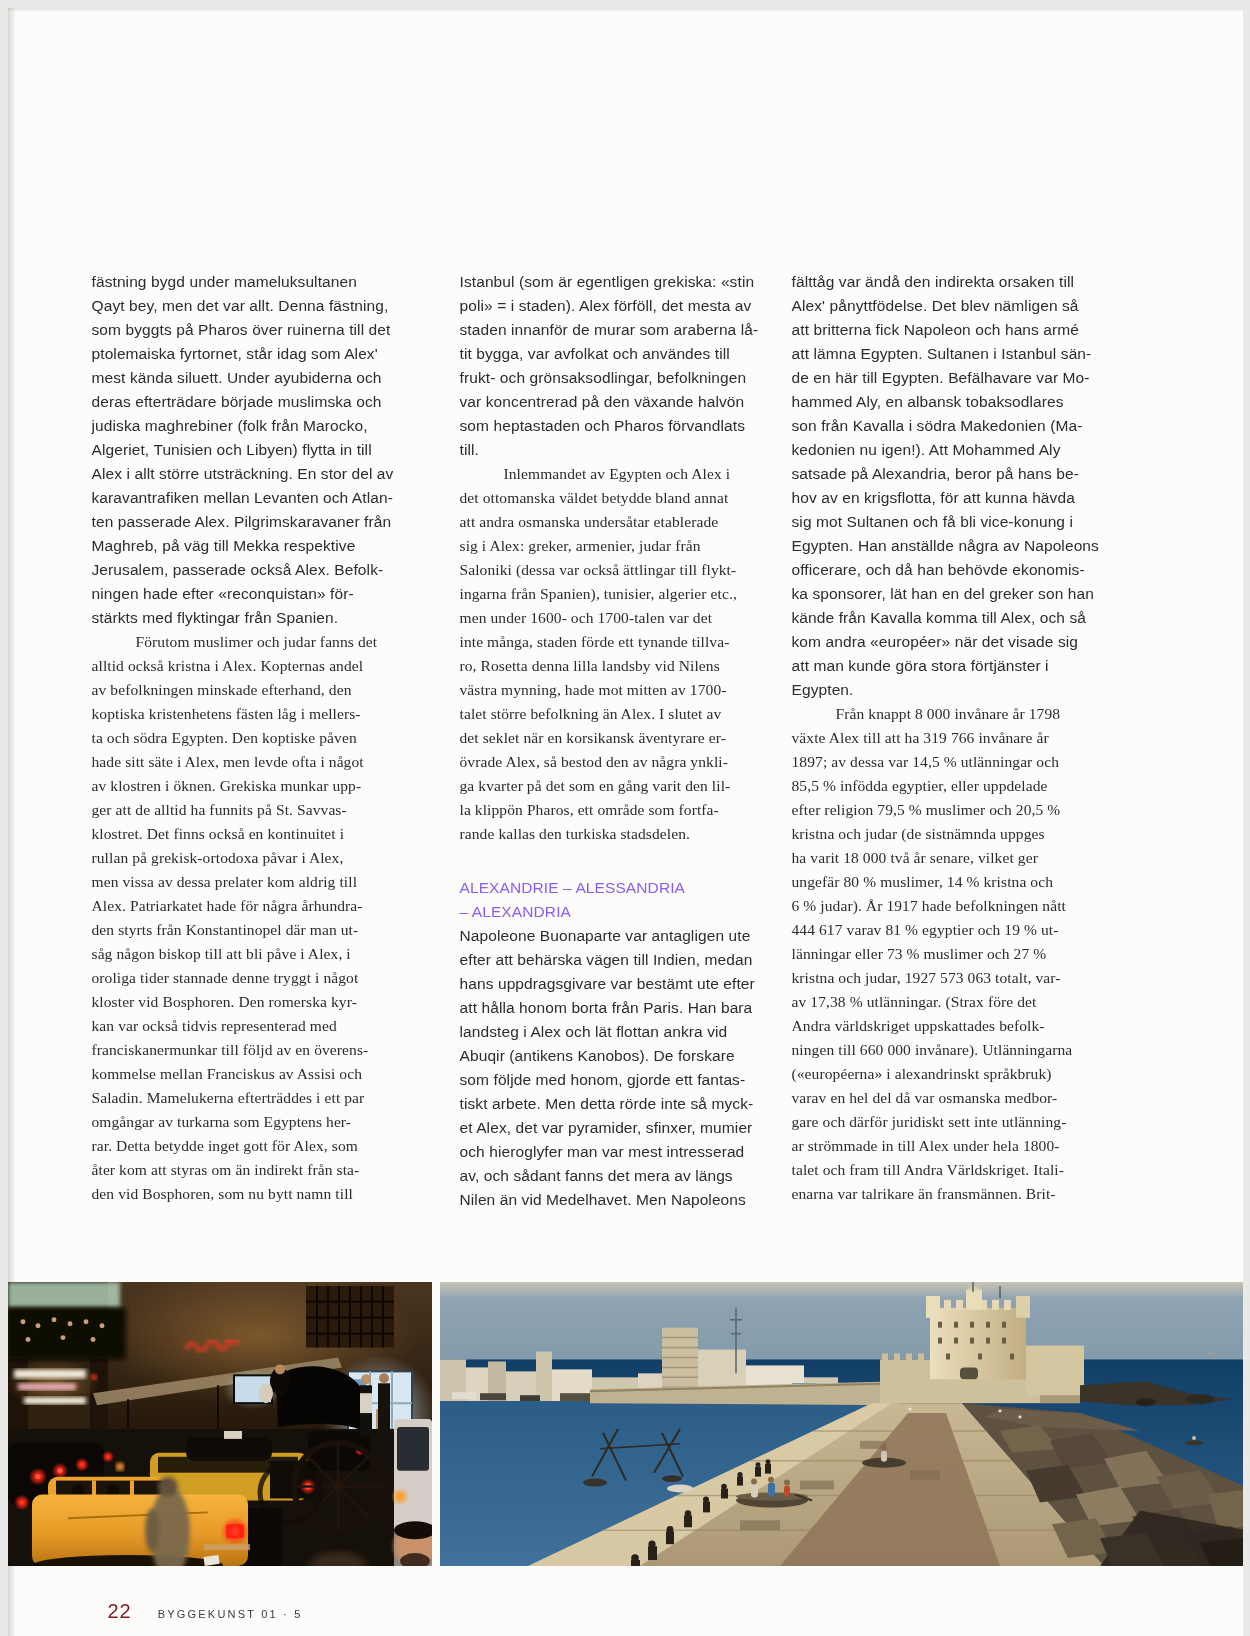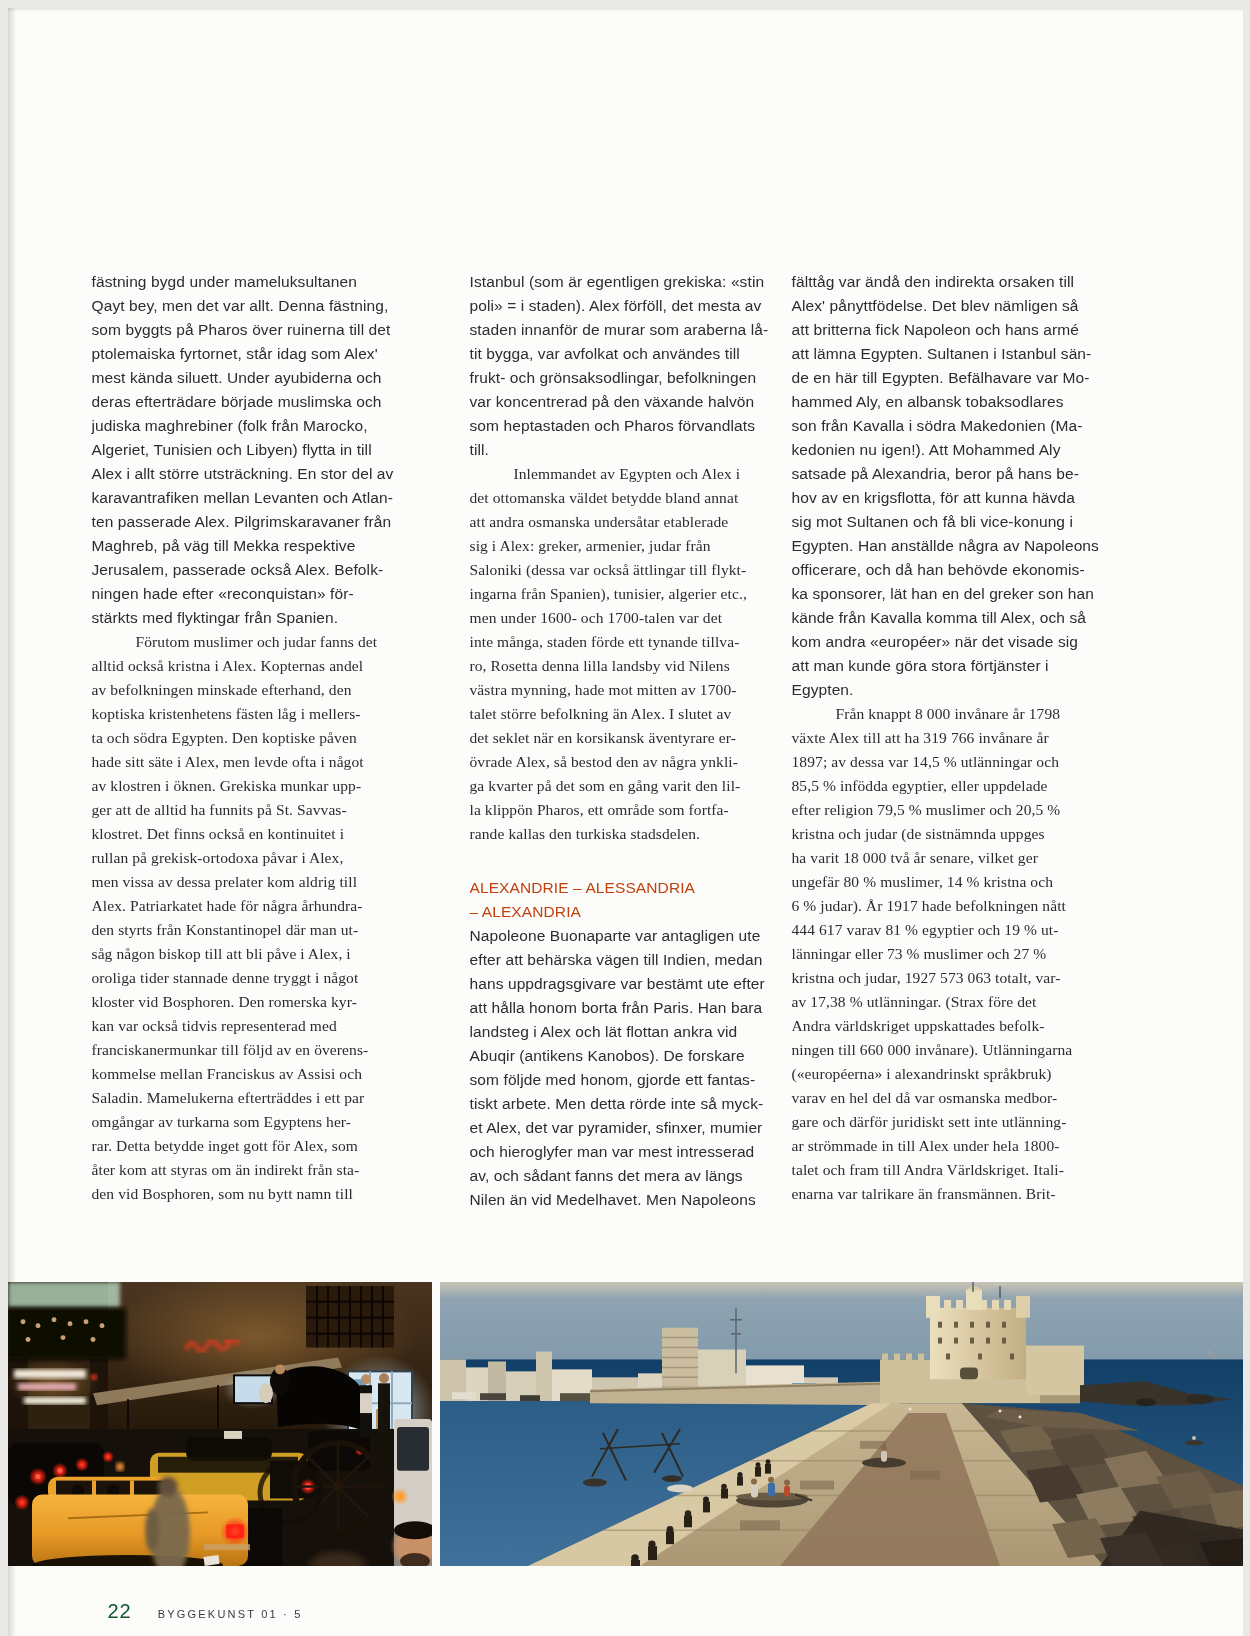--- a/index.html
+++ b/index.html
@@ -4,31 +4,31 @@
 <style>
   html,body{margin:0;padding:0;background:#e9e9e7;}
   .page{position:relative;width:1235px;height:1636px;margin:8px auto;background:#fcfcfb;overflow:hidden;
         font-family:"Liberation Sans","DejaVu Sans",sans-serif;}
   .scan-edge-left{position:absolute;left:0;top:0;width:8px;height:100%;
         background:linear-gradient(to right,rgba(70,68,60,.20),rgba(70,68,60,0));pointer-events:none;}
   .scan-edge-top{position:absolute;left:0;top:0;width:100%;height:4px;
         background:linear-gradient(to bottom,rgba(70,68,60,.14),rgba(70,68,60,0));pointer-events:none;}
   .col{position:absolute;top:262px;width:348px;font-size:15.5px;line-height:24px;color:#2c2c2c;letter-spacing:.1px;}
   #col1{left:84px;}
-  #col2{left:462px;}
+  #col2{left:452px;}
   #col3{left:784px;}
   .para{margin:0;white-space:pre-line;}
   .para.indent{text-indent:44px;font-family:Liberation Serif, serif;}
-  .heading{margin:30px 0 0 0;white-space:pre-line;font-size:15.5px;line-height:24px;font-weight:400;color:#c2410c;}
+  .heading{margin:30px 0 0 0;white-space:pre-line;font-size:15.5px;line-height:24px;font-weight:400;color:#8b5cf6;}
   .photo{position:absolute;top:1274px;height:284px;}
   #photo-left{left:0;width:424px;}
   #photo-right{left:432px;width:818px;}
   .photo svg{display:block;width:100%;height:100%;}
   .footer{position:absolute;left:100px;top:1592px;display:flex;align-items:baseline;gap:26px;}
-  .footer .num{font-size:20px;color:#14532d;letter-spacing:1px;}
+  .footer .num{font-size:20px;color:#7f1d1d;letter-spacing:1px;}
   .footer .mag{font-size:11px;color:#3b3b3b;letter-spacing:2.2px;}
 </style>
 </head>
 <body>
 
 <div class="page">
   <div class="scan-edge-left"></div>
   <div class="scan-edge-top"></div>
 
   <div class="col" id="col1">

